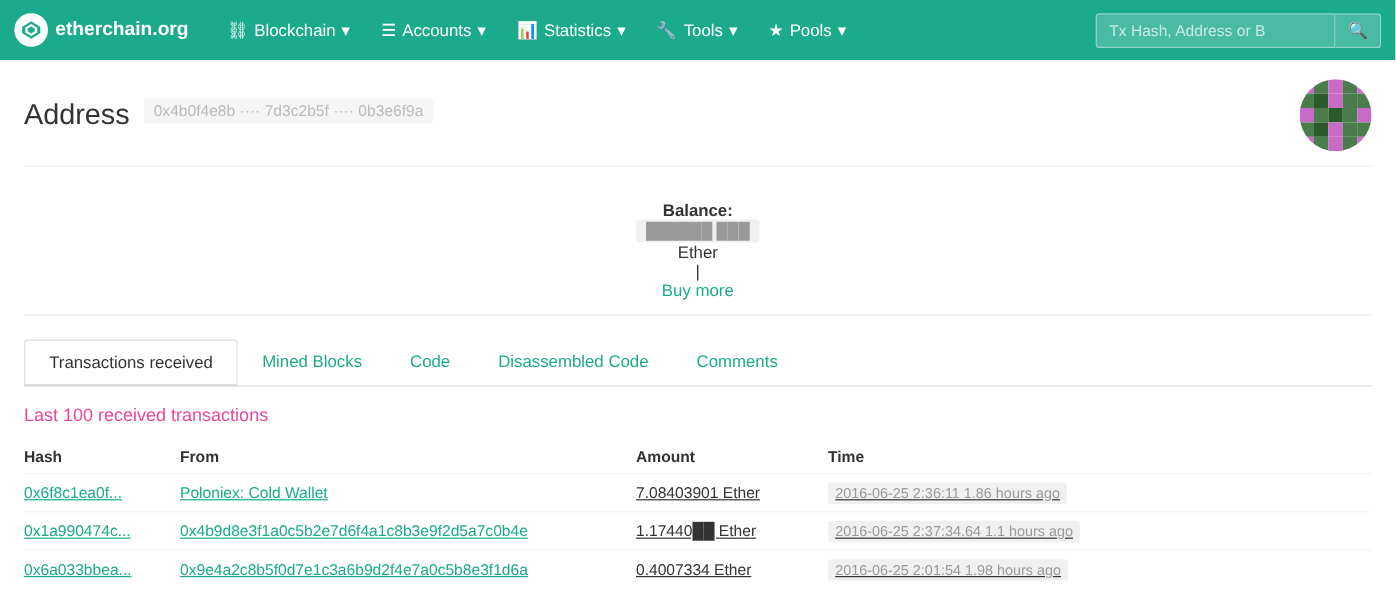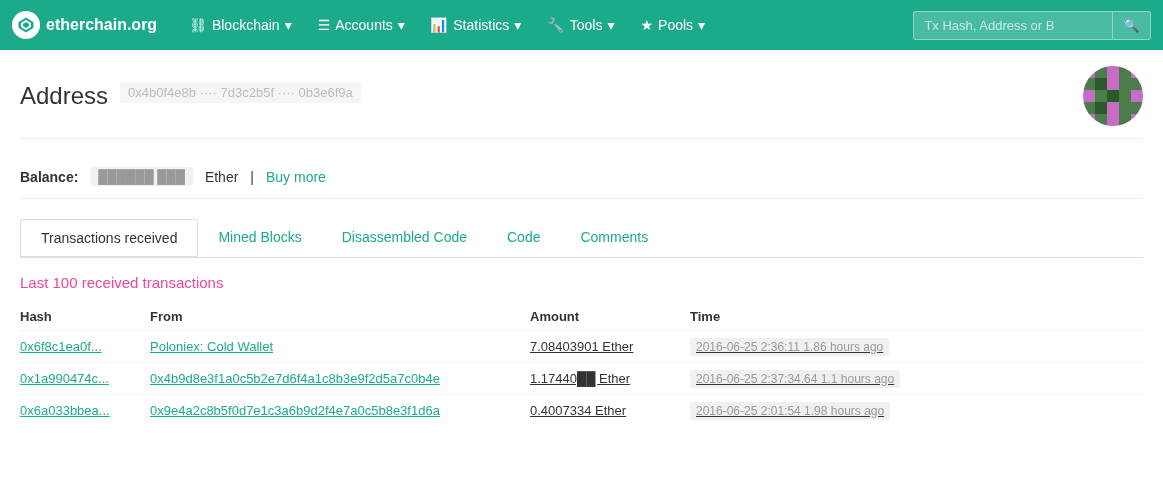--- a/index.html
+++ b/index.html
@@ -54,22 +54,22 @@
     }
     .address-title { font-size: 24px; font-weight: 300; color: #333; display: flex; align-items: center; gap: 10px; }
     .address-hash { font-size: 14px; color: #999; background: #f0f0f0; padding: 2px 6px; border-radius: 3px; }
     .avatar {
       width: 60px; height: 60px; border-radius: 50%;
       display: grid; grid-template-columns: repeat(5, 1fr); overflow: hidden;
     }
 
     
     .balance-section {
-      display: flex; align-items: center; gap: 12px;
-      padding: 12px 0; border-bottom: 1px solid #eee; margin-bottom: 20px;
+      display: flex; align-items: center; gap: 0;
+      padding: 12px 0; border-bottom: 1px solid #eee; margin-bottom: 20px; flex-direction: column;
     }
     .balance-label { font-weight: bold; }
     .balance-value { background: #f0f0f0; color: #999; padding: 2px 8px; border-radius: 3px; font-size: 13px; }
     .buy-more { color: #1bab8b; text-decoration: none; }
 
     
     .tabs {
       display: flex; border-bottom: 1px solid #ddd; margin-bottom: 16px;
     }
     .tab {
@@ -195,24 +195,24 @@
   </div>
 
   <div class="tabs">
     <a class="tab active" href="#">
       <span>Transactions received</span>
     </a>
     <a class="tab" href="#">
       <span>Mined Blocks</span>
     </a>
     <a class="tab" href="#">
+      <span>Code</span>
+    </a>
+    <a class="tab" href="#">
       <span>Disassembled Code</span>
-    </a>
-    <a class="tab" href="#">
-      <span>Code</span>
     </a>
     <a class="tab" href="#">
       <span>Comments</span>
     </a>
   </div>
 
   <div>
     <p class="section-title">Last 100 received transactions</p>
     <table>
       <colgroup>

